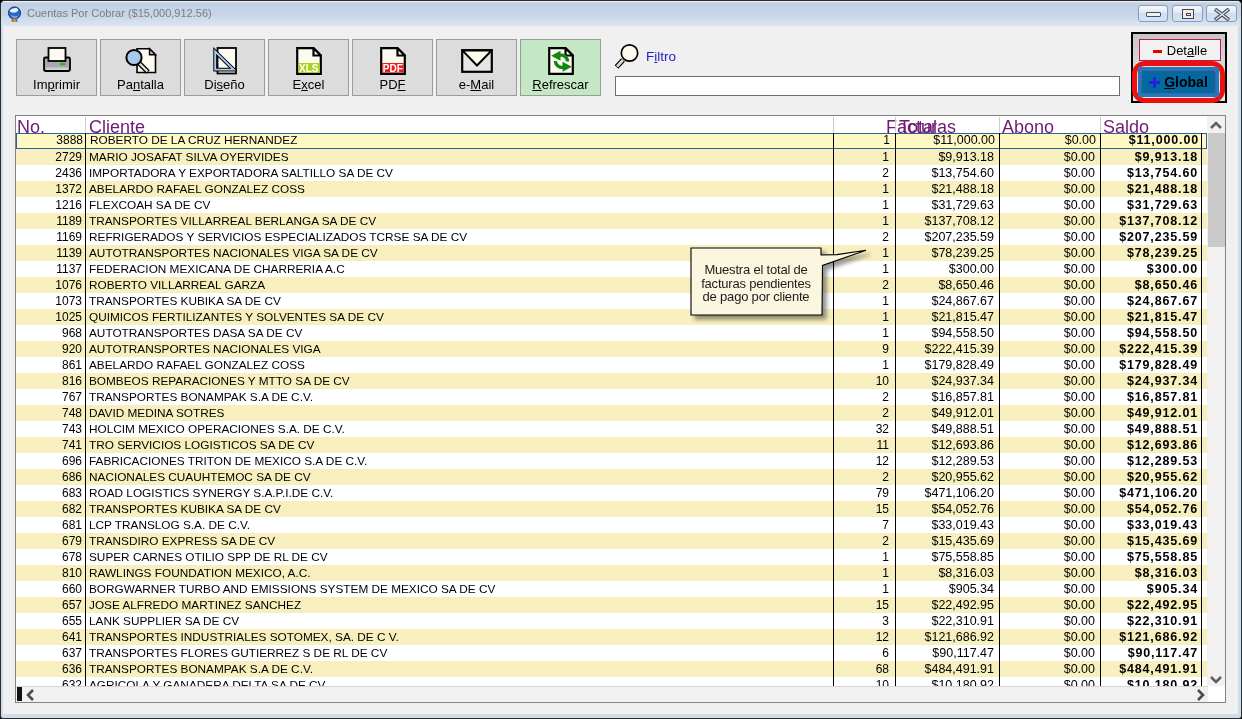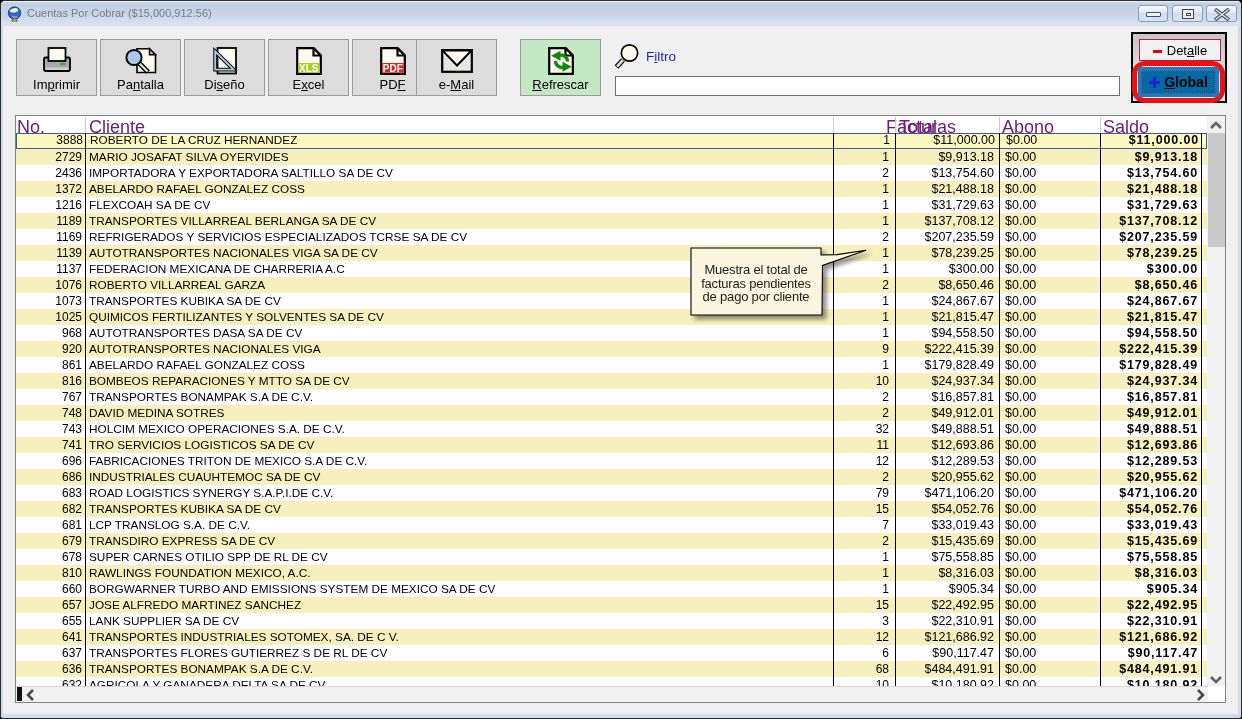--- a/index.html
+++ b/index.html
@@ -36,21 +36,21 @@
 .row{position:absolute;left:16px;width:1191px;height:16px;font-size:12px;color:#000;line-height:16px;white-space:nowrap}
 .row.odd{background:#f7efbe}
 .row.even{background:#fff}
 .row.sel{background:#fef9c3;border:1px solid #2e5f9e;line-height:14px}
 .row span{position:absolute;top:0}
 .row.sel span{top:-1px}
 .c-no{left:0;width:66px;text-align:right}
 .c-cl{left:73px;font-size:11.8px}
 .c-fa{left:759px;width:114px;text-align:right}
 .c-to{left:879px;width:99px;text-align:right;font-size:12.5px}
-.c-ab{left:989px;width:90px;font-size:12.5px}
+.c-ab{left:989px;width:90px;text-align:right;font-size:12.5px}
 .c-sa{left:1084px;width:98px;text-align:right;font-weight:bold;font-size:12.5px;letter-spacing:0.85px}
 .vline{position:absolute;top:133px;height:553px;width:1px;background:#000}
 .hsep{position:absolute;top:117px;height:15px;width:1px;background:#cccccc}
 
 .vsb{position:absolute;left:1207px;top:116px;width:18px;height:570px;background:#f1f1f1}
 .vsb-thumb{position:absolute;left:1208px;top:133px;width:17px;height:114px;background:#c9c9c9}
 .hsb{position:absolute;left:16px;top:686px;width:1192px;height:16px;background:#f1f1f1;border-top:1px solid #d5d5d5}
 .hsb-thumb{position:absolute;left:17px;top:687px;width:5px;height:14px;background:#111}
 .corner{position:absolute;left:1208px;top:686px;width:17px;height:16px;background:#fff}
 
@@ -122,21 +122,21 @@
 </div>
 <div class="tbtn" style="left:352px">
   <svg width="26" height="28" viewBox="0 0 26 28">
     <path d="M1.2 1.2 H17.5 L24.8 8.5 V26.8 H1.2 Z" fill="#fdfaf0" stroke="#000" stroke-width="2.2"></path>
     <path d="M17.5 1.2 V8.5 H24.8 Z" fill="#fdfaf0" stroke="#000" stroke-width="2.2"></path>
     <rect x="2.3" y="16" width="21.4" height="9.6" fill="#ec1c1c"></rect>
     <text x="12.8" y="24.6" font-size="10" font-weight="bold" fill="#fff" text-anchor="middle" font-family="Liberation Sans">PDF</text>
   </svg>
   <div class="lbl">PD<u>F</u></div>
 </div>
-<div class="tbtn" style="left:416px">
+<div class="tbtn" style="left:436px">
   <svg style="top:9px" width="32" height="24" viewBox="0 0 32 24">
     <rect x="1.2" y="1.2" width="29.6" height="21.6" fill="#e6e6e2" stroke="#000" stroke-width="2.2"></rect>
     <path d="M1.6 1.6 L16 16.5 L30.4 1.6 Z" fill="#fdfaf0" stroke="#000" stroke-width="2"></path>
   </svg>
   <div class="lbl">e-<u>M</u>ail</div>
 </div>
 <div class="tbtn green" style="left:520px">
   <svg width="26" height="28" viewBox="0 0 26 28">
     <path d="M1.2 1.2 H17.5 L24.8 8.5 V26.8 H1.2 Z" fill="#fdfaf0" stroke="#000" stroke-width="2.2"></path>
     <path d="M17.5 1.2 V8.5 H24.8 Z" fill="#fdfaf0" stroke="#000" stroke-width="2.2"></path>
@@ -341,21 +341,21 @@
 <div class="row even" style="top:453px">
     <span class="c-no">696</span>
     <span class="c-cl">FABRICACIONES TRITON DE MEXICO S.A DE C.V.</span>
     <span class="c-fa">12</span>
     <span class="c-to">$12,289.53</span>
     <span class="c-ab">$0.00</span>
     <span class="c-sa">$12,289.53</span>
   </div>
 <div class="row odd" style="top:469px">
     <span class="c-no">686</span>
-    <span class="c-cl">INDUSTRIALES CUAUHTEMOC SA DE CV</span>
+    <span class="c-cl">NACIONALES CUAUHTEMOC SA DE CV</span>
     <span class="c-fa">2</span>
     <span class="c-to">$20,955.62</span>
     <span class="c-ab">$0.00</span>
     <span class="c-sa">$20,955.62</span>
   </div>
 <div class="row even" style="top:485px">
     <span class="c-no">683</span>
     <span class="c-cl">ROAD LOGISTICS SYNERGY S.A.P.I.DE C.V.</span>
     <span class="c-fa">79</span>
     <span class="c-to">$471,106.20</span>

